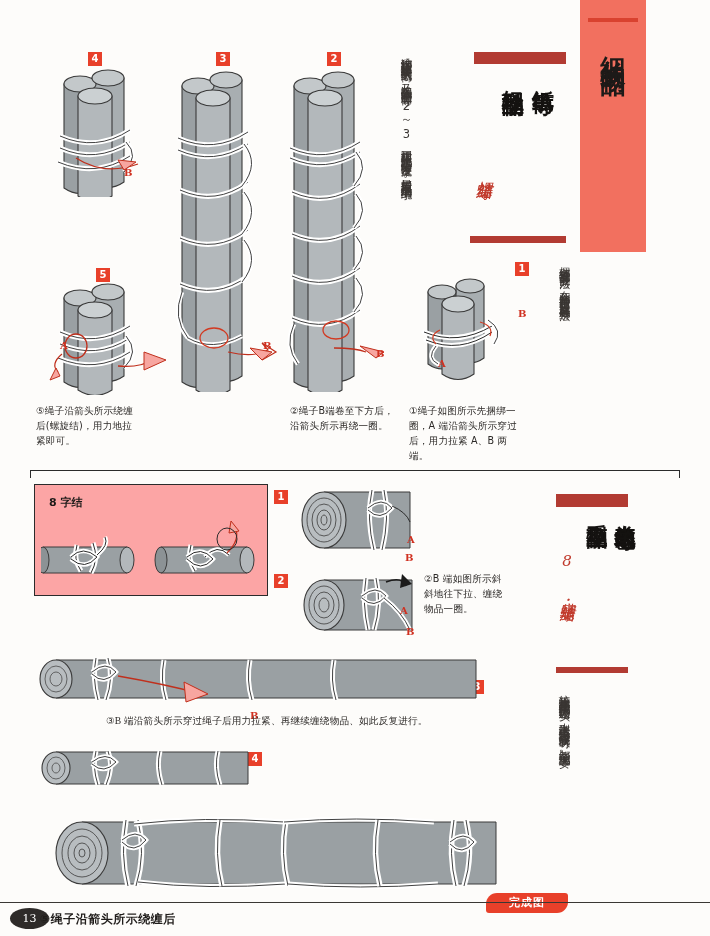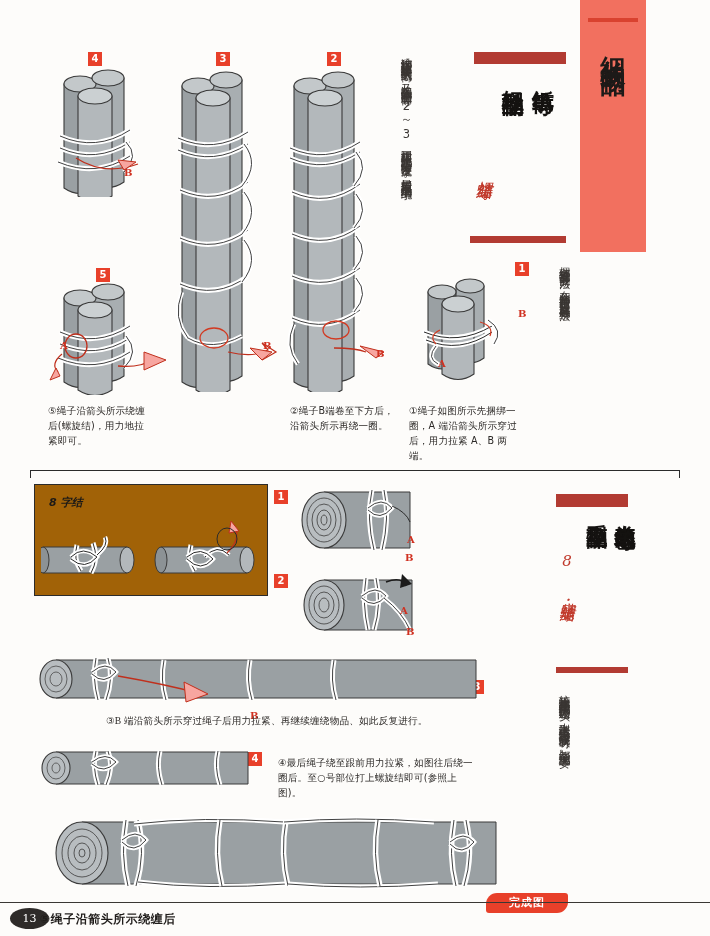--- a/index.html
+++ b/index.html
@@ -102,21 +102,21 @@
     font-family:"DejaVu Sans","Liberation Sans",sans-serif;
   }
 
   
   .art{position:absolute;}
   svg{display:block;}
 
   
   .knotbox{
     position:absolute;left:34px;top:484px;width:232px;height:110px;
-    border:1.4px solid #2b2b2b;background:#a16207;font-style:italic;
+    border:1.4px solid #2b2b2b;background:#fca5a5;
   }
   .knotbox-label{
     position:absolute;left:14px;top:10px;font-size:11px;font-weight:bold;color:#1b1917;
   }
 
   
   .done-banner{
     position:absolute;left:486px;top:893px;width:82px;height:20px;
     background:#e8402a;border-radius:11px 3px 11px 3px;
     color:#fff;font-size:11px;font-weight:bold;text-align:center;line-height:20px;
@@ -315,21 +315,21 @@
         <path d="M86 56 q14 16 -2 32"></path>
       </g>
       <ellipse cx="36" cy="66" rx="11" ry="12" fill="none" stroke="#c02f1c" stroke-width="1.3"></ellipse>
       <path d="M22 74 q-12 10 -4 18" fill="none" stroke="#c02f1c" stroke-width="1.2"></path>
       <path d="M16 88 l-6 12 l10 -4 z" fill="#f7a6a0" stroke="#c02f1c" stroke-width="1"></path>
       <path d="M78 86 q22 2 34 -6" fill="none" stroke="#c02f1c" stroke-width="1.3"></path>
       <path d="M104 72 l22 8 l-22 10 z" fill="#f7a6a0" stroke="#c02f1c" stroke-width="1"></path>
     </g>
   </svg>
   <div class="rope-label" style="left:60px;top:340px;">A</div>
-  <div class="cap" style="left:48px;top:404px;width:104px;">⑤绳子沿箭头所示绕缠后(螺旋结)，用力地拉紧即可。</div>
+  <div class="cap" style="left:36px;top:404px;width:104px;">⑤绳子沿箭头所示绕缠后(螺旋结)，用力地拉紧即可。</div>
 
   <div class="sep"></div>
   <div class="sep-v"></div>
   <div class="sep-v2"></div>
 
   <div class="sec2-bar-top"></div>
   <div class="sec2-bar-bot"></div>
   <div class="sec2-title">
     <span>卷束的地毯等</span><br>
     <span>重型物品</span>
@@ -418,20 +418,21 @@
         <path d="M74 24 q14 -12 24 0 q-12 14 -24 2"></path>
         <path d="M96 26 q18 14 26 32" stroke="#fff" stroke-width="4.4"></path>
         <path d="M96 26 q18 14 26 32"></path>
       </g>
       <path d="M98 10 q16 -6 20 4" fill="none" stroke="#1b1b1b" stroke-width="1.6"></path>
       <path d="M114 2 l10 10 l-12 4 z" fill="#1b1b1b"></path>
     </g>
   </svg>
   <div class="rope-label" style="left:400px;top:605px;">A</div>
   <div class="rope-label" style="left:406px;top:626px;">B</div>
+  <div class="cap" style="left:424px;top:572px;width:84px;">②B 端如图所示斜斜地往下拉、缠绕物品一圈。</div>
 
   <div class="stepnum" style="left:470px;top:680px;">3</div>
   <svg class="art" style="left:34px;top:650px;" width="450" height="60">
     <g>
       <path d="M22 10 h420 v38 h-420 z" fill="#9aa0a3" stroke="#3a3a3a" stroke-width="1"></path>
       <ellipse cx="22" cy="29" rx="16" ry="19" fill="#b8bdc0" stroke="#3a3a3a" stroke-width="1.1"></ellipse>
       <g fill="none" stroke="#4a4a4a" stroke-width="0.8">
         <ellipse cx="22" cy="29" rx="11" ry="13"></ellipse>
         <ellipse cx="22" cy="29" rx="6" ry="7"></ellipse>
       </g>
@@ -513,21 +514,20 @@
         <path d="M344 8 q-6 34 2 66"></path>
         <path d="M420 8 q-6 34 2 66" stroke="#fff" stroke-width="5.5"></path>
         <path d="M420 8 q-6 34 2 66"></path>
         <path d="M432 8 q8 34 -2 66" stroke="#fff" stroke-width="5.5"></path>
         <path d="M432 8 q8 34 -2 66"></path>
         <path d="M416 30 q14 -12 24 0 q-12 15 -24 2" stroke="#fff" stroke-width="4.6"></path>
         <path d="M416 30 q14 -12 24 0 q-12 15 -24 2"></path>
       </g>
     </g>
   </svg>
-  <div class="cap" style="left:278px;top:756px;width:200px;">④最后绳子绕至跟前用力拉紧，如图往后绕一圈后。至○号部位打上螺旋结即可(参照上图)。</div>
 
   <div class="done-banner">完成图</div>
 
   <div class="footer-rule"></div>
   <div class="pagecircle">13</div>
   <div class="footer-text">⑤绳子沿箭头所示绕缠后</div>
 
 </div>
 
 </body></html>

